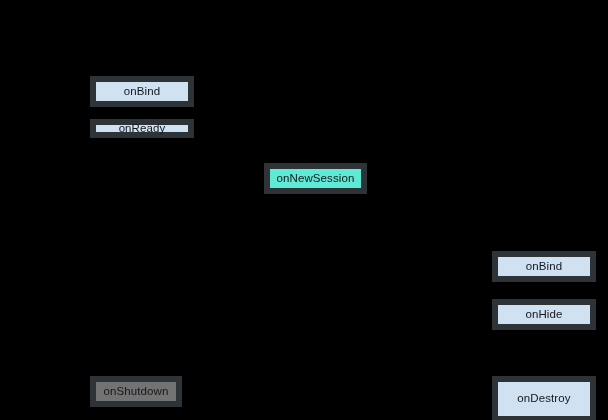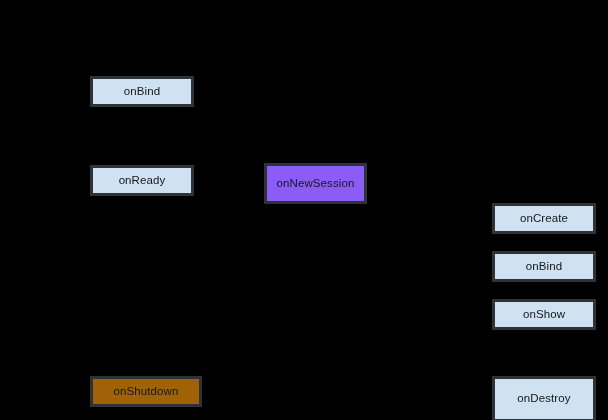--- a/index.html
+++ b/index.html
@@ -18,36 +18,35 @@
     background: #000000;
     overflow: hidden;
   }
   .node {
     position: absolute;
     box-sizing: border-box;
     display: flex;
     align-items: center;
     justify-content: center;
     background: #d0e1f2;
-    border: 3px solid #4d7c0f;
+    border: 6px solid #4d7c0f;
     color: #14181c;
     font-family: "Liberation Sans", sans-serif;
     font-size: 11.5px;
     line-height: 1;
     letter-spacing: 0.1px;
     white-space: nowrap;
     user-select: none;
   }
 </style>
 </head>
 <body>
 
 <div id="diagram-canvas" style="width: 608px; height: 420px; background: rgb(0, 0, 0);">
 
 <div class="node" style="left: 90px; top: 76px; width: 104px; height: 31px; background: rgb(208, 225, 242); border-color: rgb(46, 51, 56); color: rgb(20, 24, 28);">onBind</div>
-    <div class="node" style="left: 90px; top: 119px; width: 104px; height: 31px; background: rgb(208, 225, 242); border-color: rgb(46, 51, 56); color: rgb(20, 24, 28); margin-top: 46px;">onReady</div>
-    <div class="node" style="left: 264px; top: 163px; width: 103px; height: 41px; background: #8b5cf6; border-color: rgb(46, 51, 56); color: rgb(20, 24, 28);">onNewSession</div>
-    <div class="node" style="left: 492px; top: 203px; width: 104px; height: 31px; background: rgb(208, 225, 242); border-color: rgb(46, 51, 56); color: rgb(20, 24, 28);">onCreate</div>
+    <div class="node" style="left: 90px; top: 119px; width: 104px; height: 19px; background: rgb(208, 225, 242); border-color: rgb(46, 51, 56); color: rgb(20, 24, 28);">onReady</div>
+    <div class="node" style="left: 264px; top: 163px; width: 103px; height: 31px; background: #5eead4; border-color: rgb(46, 51, 56); color: rgb(20, 24, 28);">onNewSession</div>
     <div class="node" style="left: 492px; top: 251px; width: 104px; height: 31px; background: rgb(208, 225, 242); border-color: rgb(46, 51, 56); color: rgb(20, 24, 28);">onBind</div>
-    <div class="node" style="left: 492px; top: 299px; width: 104px; height: 31px; background: rgb(208, 225, 242); border-color: rgb(46, 51, 56); color: rgb(20, 24, 28);">onShow</div>
-    <div class="node" style="left: 90px; top: 376px; width: 112px; height: 31px; background: #a16207; border-color: rgb(46, 51, 56); color: rgb(20, 24, 28);">onShutdown</div>
+    <div class="node" style="left: 492px; top: 299px; width: 104px; height: 31px; background: rgb(208, 225, 242); border-color: rgb(46, 51, 56); color: rgb(20, 24, 28);">onHide</div>
+    <div class="node" style="left: 90px; top: 376px; width: 92px; height: 31px; background: #737373; border-color: rgb(46, 51, 56); color: rgb(20, 24, 28);">onShutdown</div>
     <div class="node" style="left: 492px; top: 376px; width: 104px; height: 46px; background: rgb(208, 225, 242); border-color: rgb(46, 51, 56); color: rgb(20, 24, 28);">onDestroy</div>
   </div>
 
 </body></html>

